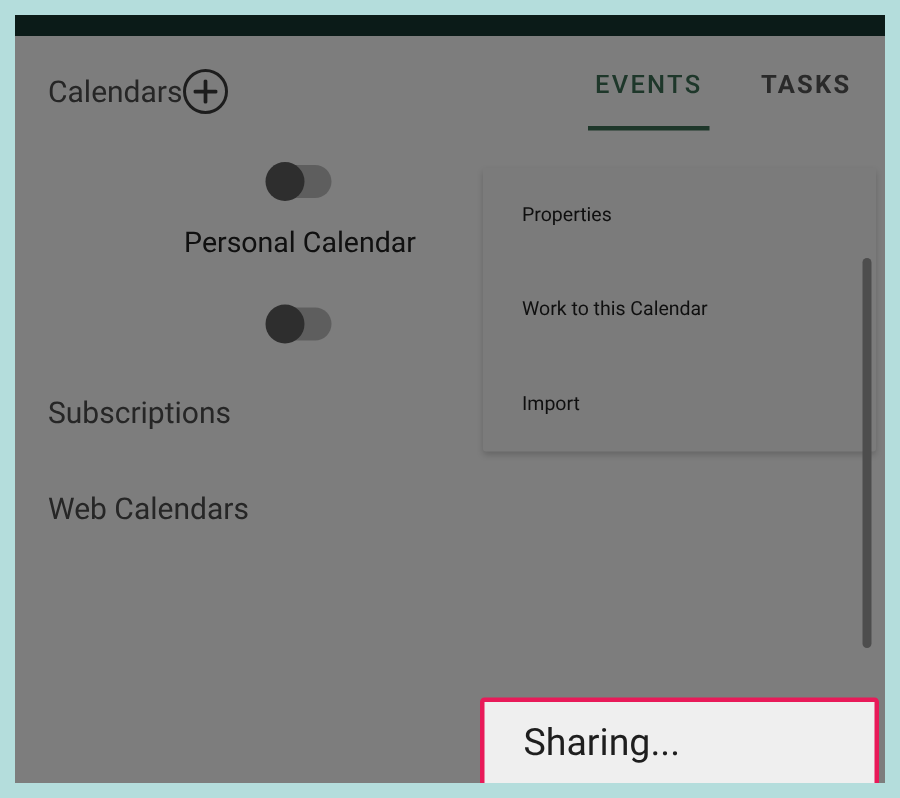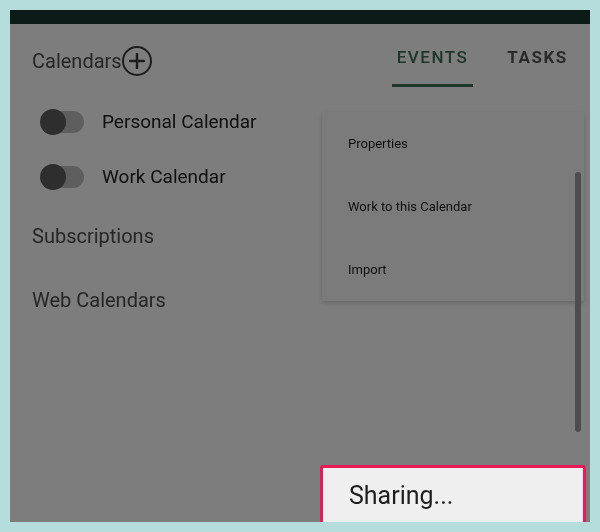--- a/index.html
+++ b/index.html
@@ -45,20 +45,21 @@
     border-radius: 50%;
     display: flex; align-items: center; justify-content: center;
     cursor: pointer;
   }
   .plus-circle svg { display: block; }
   .cal-item {
     display: flex;
     align-items: center;
     gap: 18px;
     padding: 16px 0 16px 10px;
+    flex-direction: column;
   }
   .toggle {
     width: 42px; height: 22px;
     background: #bdbdbd;
     border-radius: 11px;
     position: relative;
     flex-shrink: 0;
     cursor: pointer;
   }
   .toggle .knob {
@@ -176,21 +177,20 @@
         <div class="cal-item">
           <div class="toggle">
               <div class="knob"></div>
             </div>
           <div class="cal-label">Personal Calendar</div>
         </div>
         <div class="cal-item">
           <div class="toggle">
               <div class="knob"></div>
             </div>
-          <div class="cal-label">Work Calendar</div>
         </div>
 
         <div class="section-label">Subscriptions</div>
         <div class="section-label" style="padding-top:34px;">Web Calendars</div>
       </aside>
 
       <main class="main">
         <div class="tabs">
           <div class="tab">
             <span>EVENTS</span>

